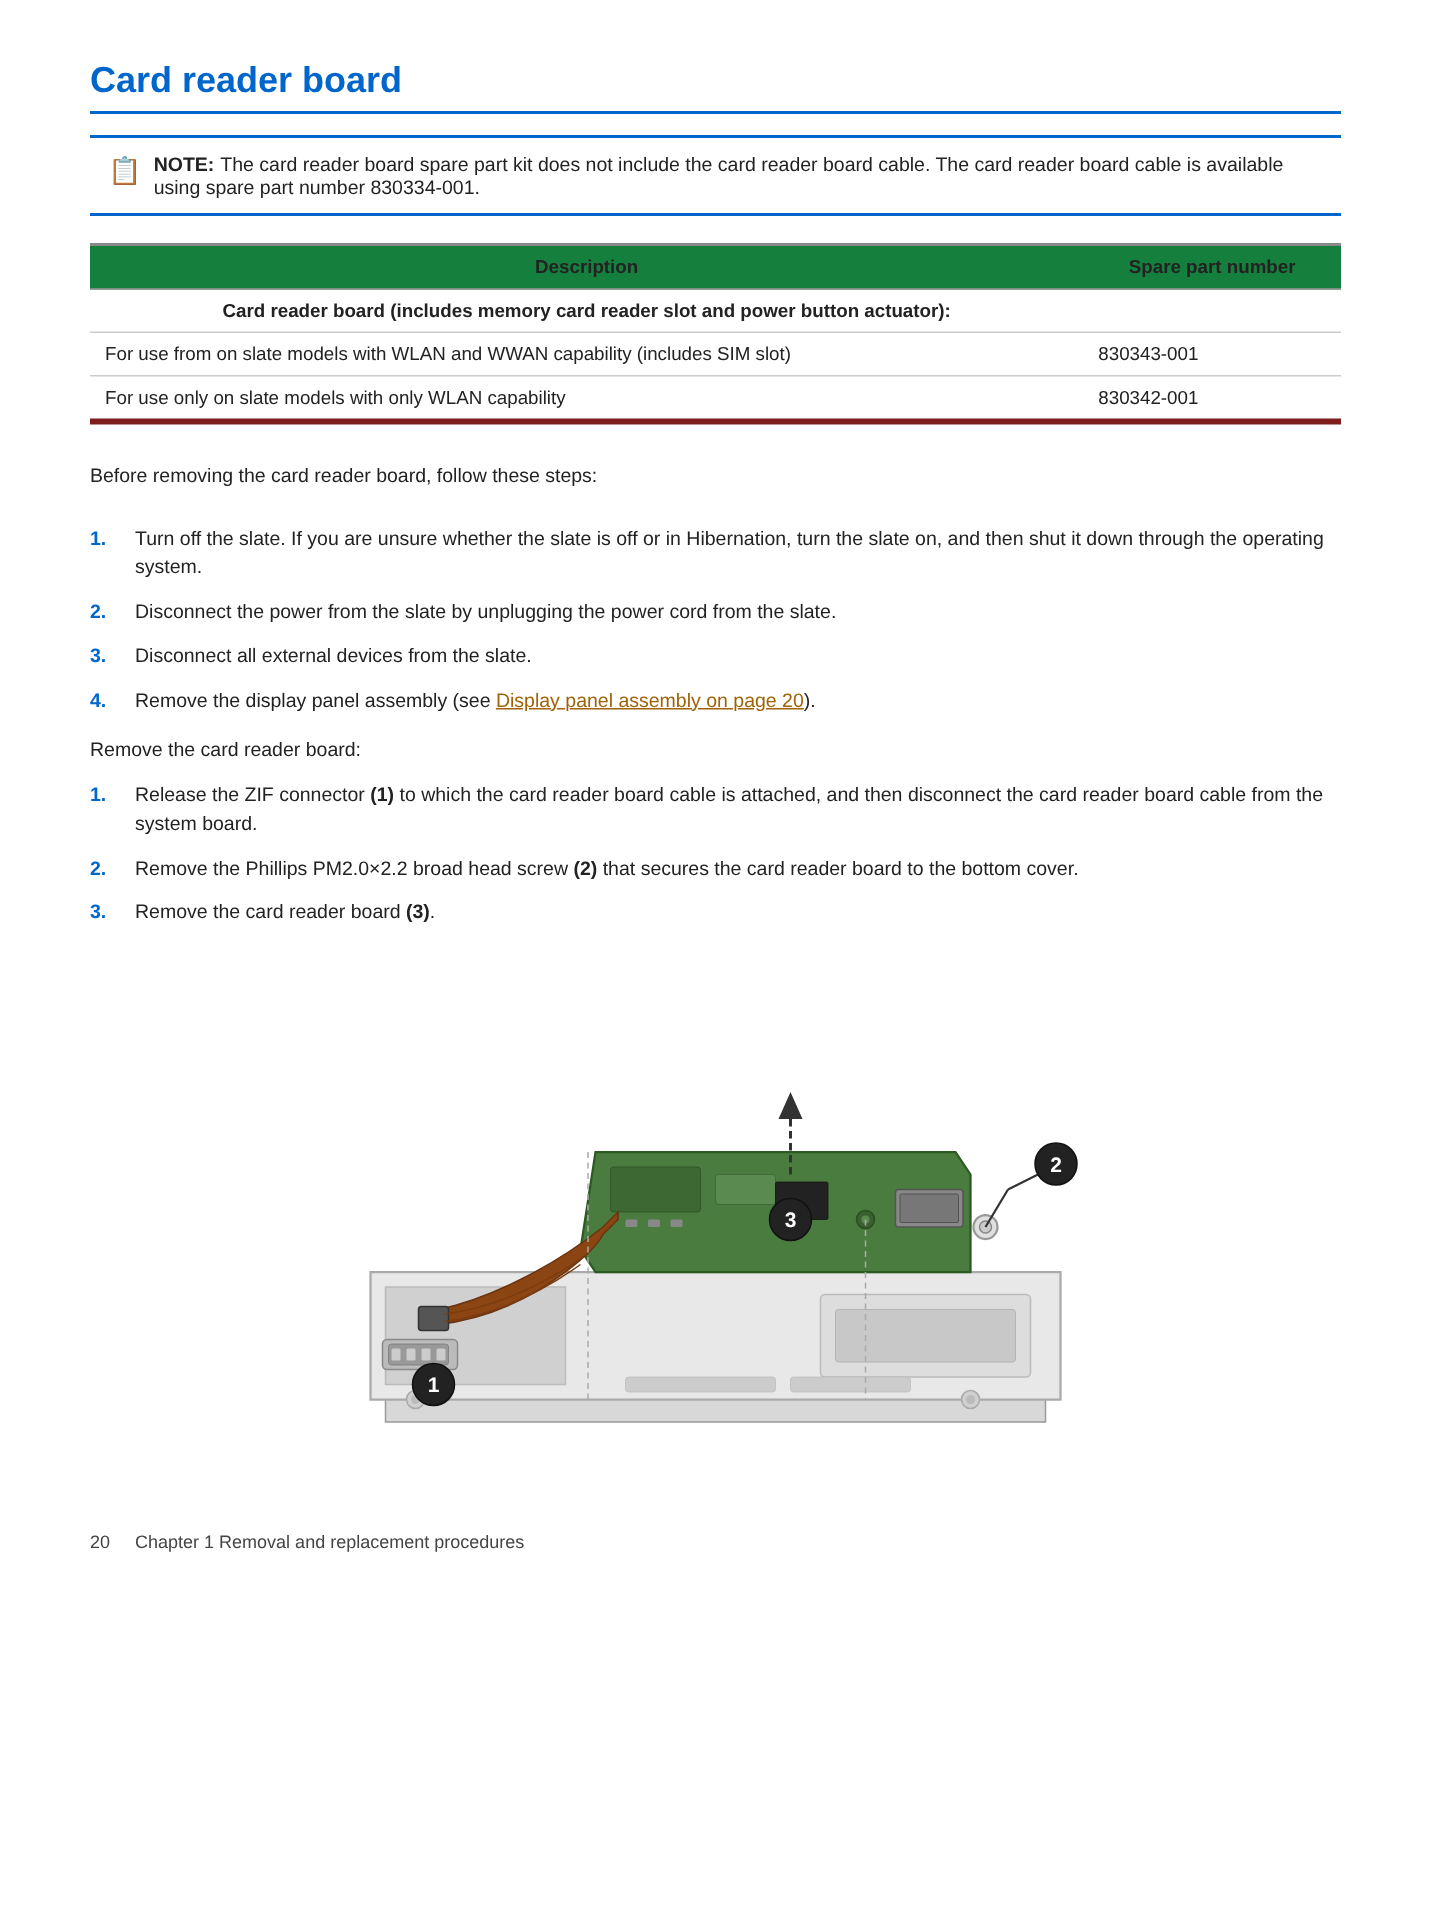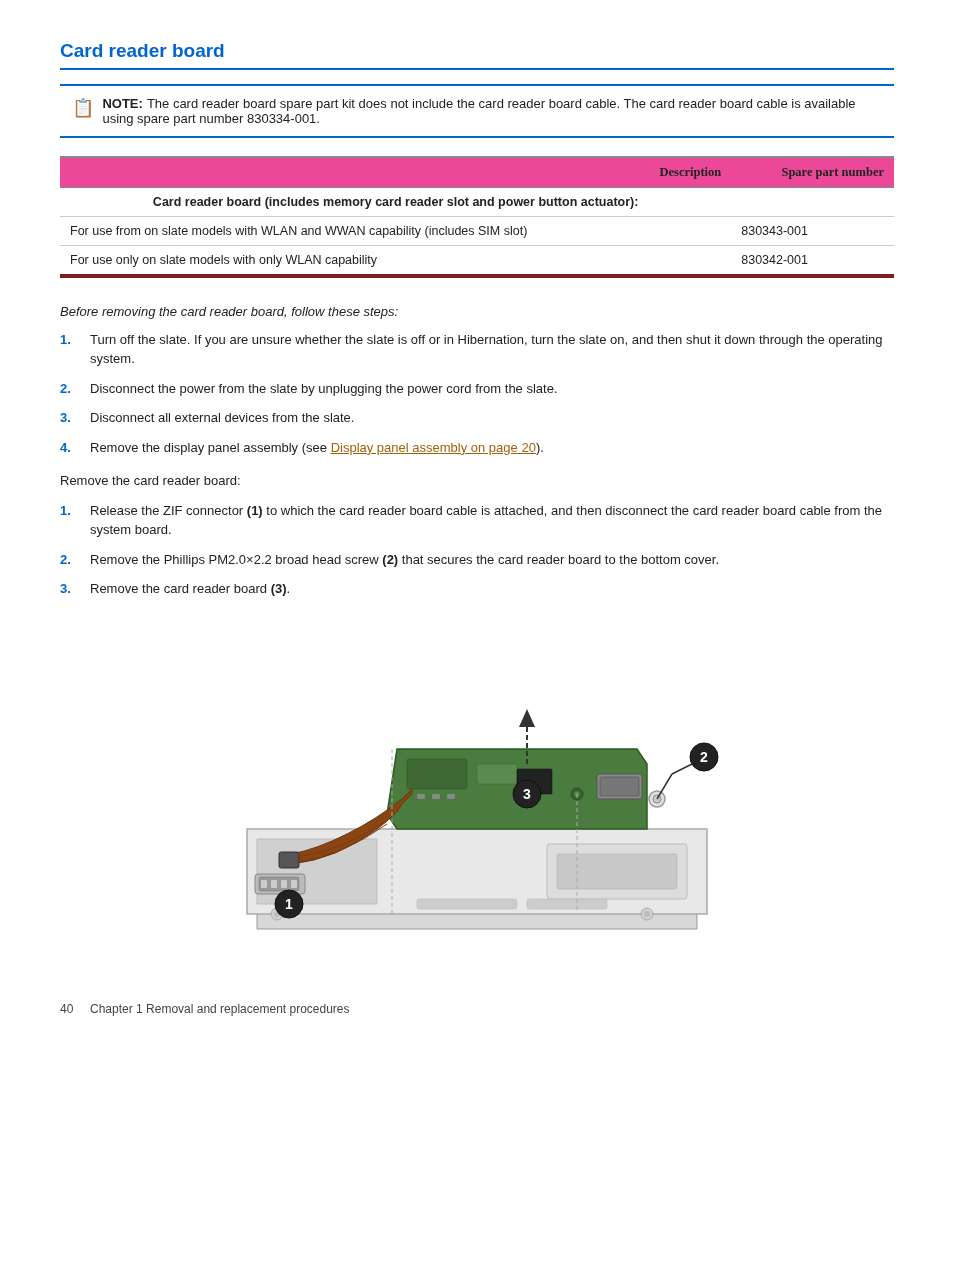--- a/index.html
+++ b/index.html
@@ -10,21 +10,21 @@
       color: #222;
       width: 954px;
       min-height: 1271px;
     }
     .page {
       padding: 40px 60px 60px 60px;
       position: relative;
     }
     .section-title {
       color: #0066cc;
-      font-size: 19px;
+      font-size: 24px;
       font-weight: bold;
       border-bottom: 2px solid #0066cc;
       padding-bottom: 6px;
       margin-bottom: 14px;
     }
     .note-box {
       border-top: 2px solid #0066cc;
       border-bottom: 2px solid #0066cc;
       padding: 10px 12px;
       margin-bottom: 18px;
@@ -49,24 +49,23 @@
       width: 100%;
       border-collapse: collapse;
     }
     table thead tr {
       border-top: 2px solid #888;
       border-bottom: 1px solid #888;
     }
     table th {
       font-weight: bold;
       font-size: 12.5px;
-      text-align: right;
+      text-align: center;
       padding: 7px 10px;
-      background: #ec4899;
-      font-family: Liberation Serif, serif;
+      background: #15803d;
     }
     table tbody tr {
       border-bottom: 1px solid #ccc;
     }
     table tbody tr:first-child td {
       font-weight: bold;
       color: #222;
     }
     table td {
       padding: 7px 10px;
@@ -118,23 +117,22 @@
       display: inline-block;
     }
     .footer-area {
       position: absolute;
       bottom: 30px;
       left: 60px;
       font-size: 12px;
       color: #444;
     }
     .subheading {
-      margin-bottom: 8px;
+      margin-bottom: 22px;
       margin-top: 4px;
-      font-style: italic;
     }
     b { font-weight: bold; }
   </style>
 </head>
 <body>
 
 <div class="page">
 
   <h1 class="section-title">Card reader board</h1>
 
@@ -294,17 +292,17 @@
         <text x="310" y="180" text-anchor="middle" font-size="14" font-weight="bold" fill="white">3</text>
       </g>
 
       <line x1="175" y1="130" x2="175" y2="295" stroke="#aaa" stroke-width="1" stroke-dasharray="4,3"></line>
       <line x1="360" y1="175" x2="360" y2="295" stroke="#aaa" stroke-width="1" stroke-dasharray="4,3"></line>
     </svg>
   </div>
 
 
   <div class="footer-area">
-    <span>40</span>&nbsp;&nbsp;&nbsp;&nbsp;
+    <span>20</span>&nbsp;&nbsp;&nbsp;&nbsp;
     <span>Chapter 1   Removal and replacement procedures</span>
   </div>
 
 </div>
 
 </body></html>

